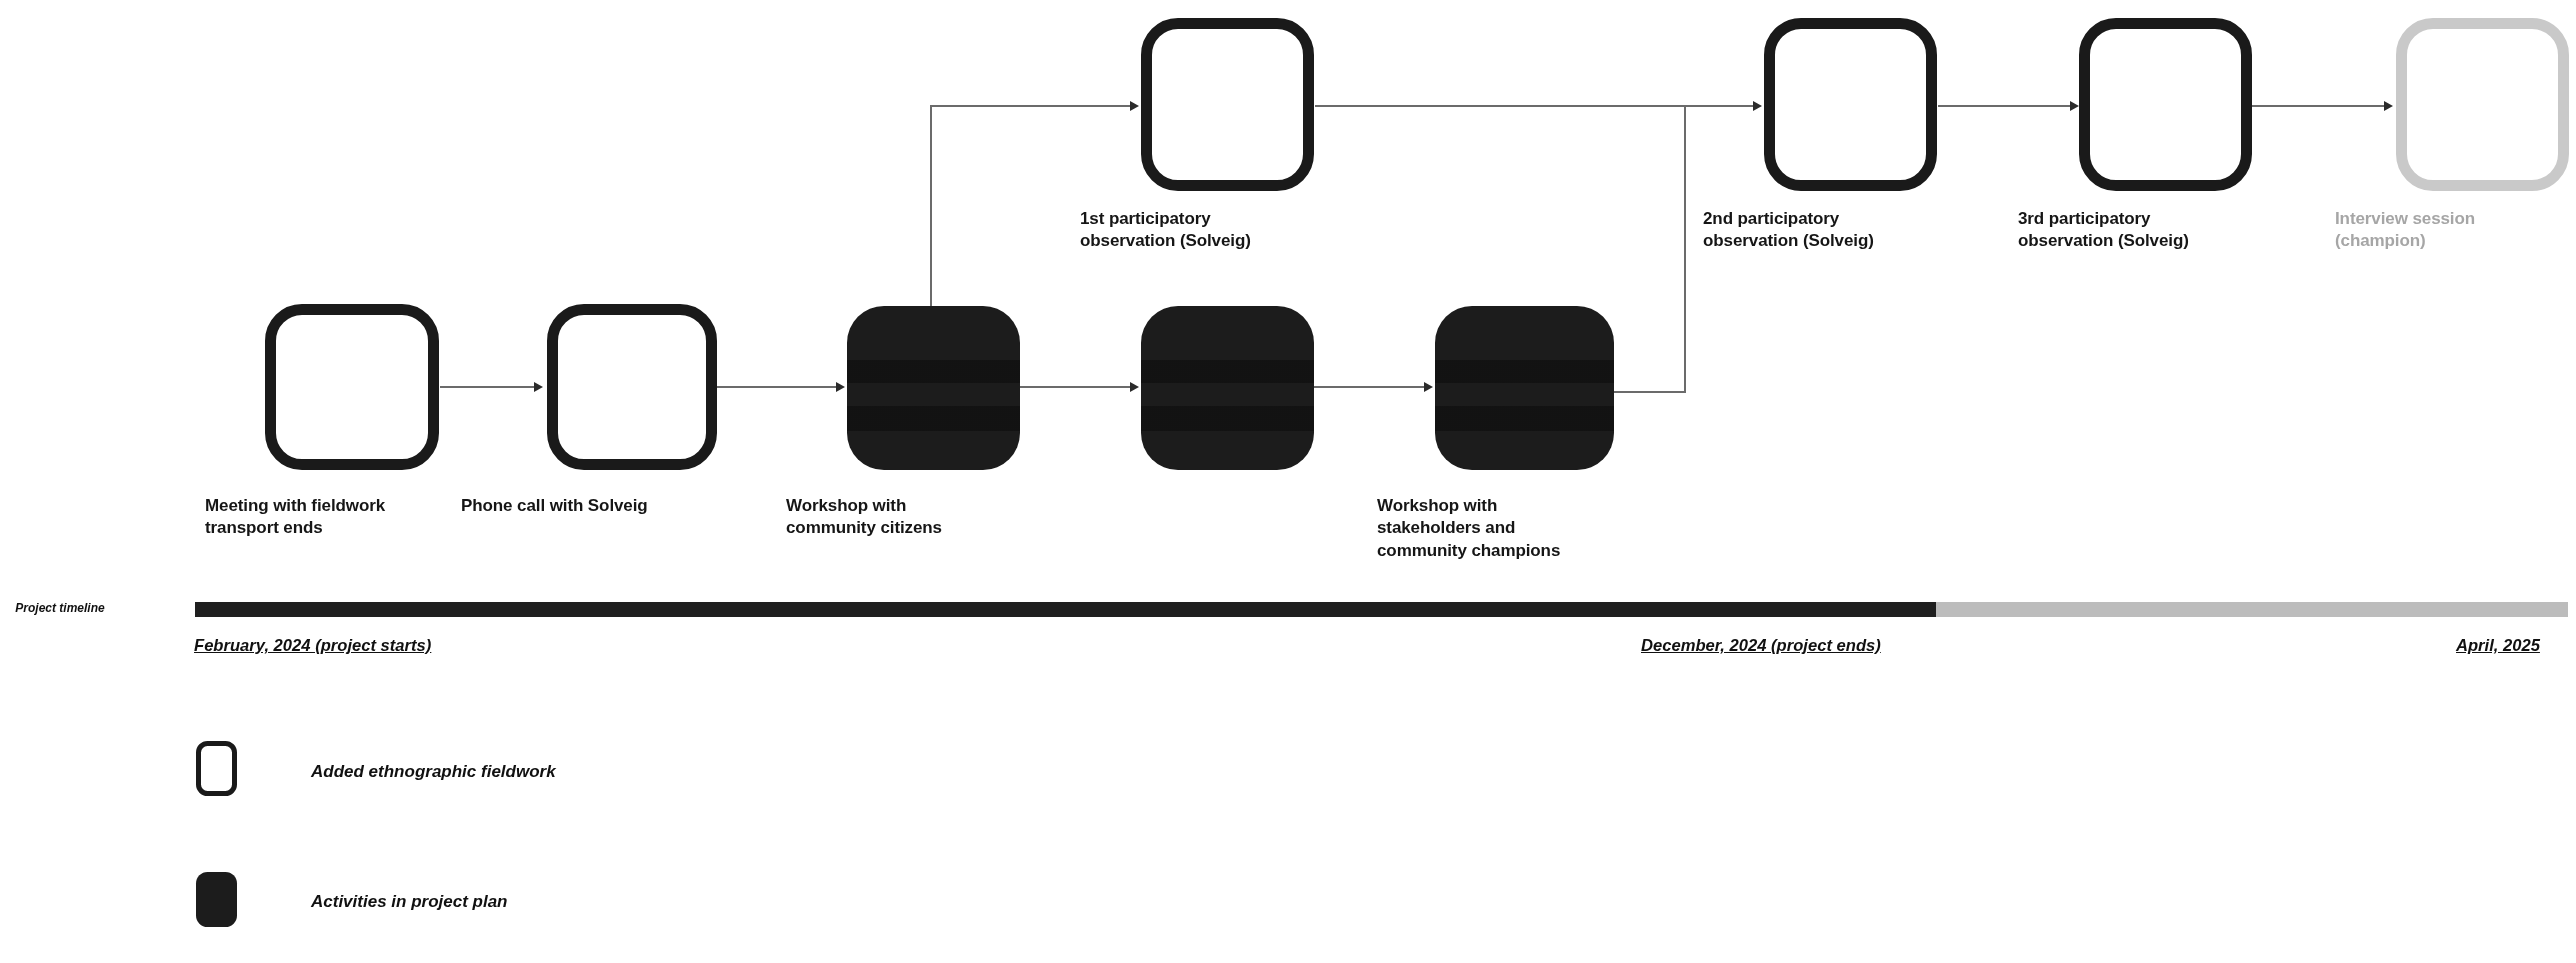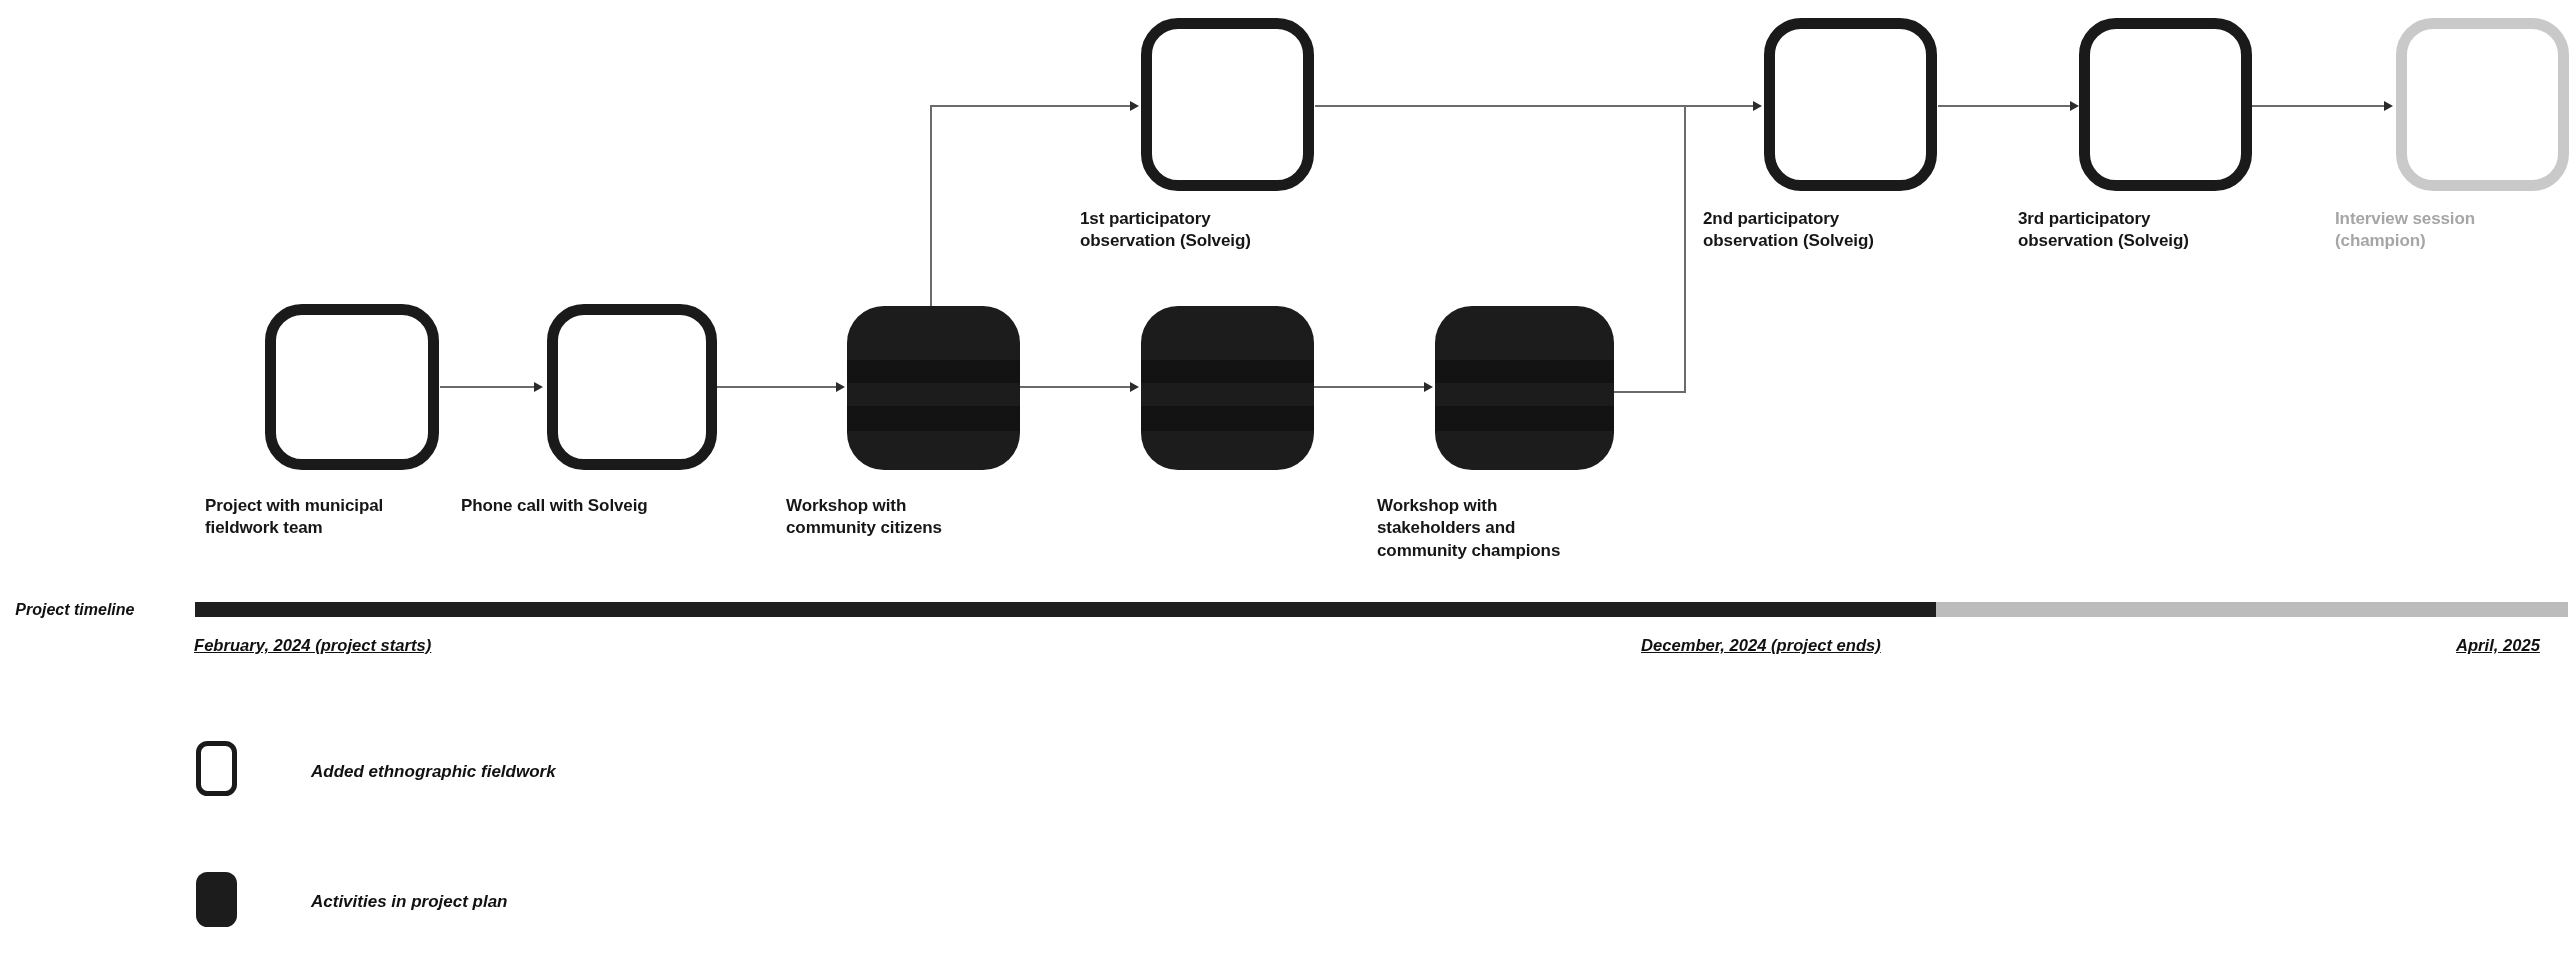--- a/index.html
+++ b/index.html
@@ -63,21 +63,21 @@
     position:absolute;width:0;height:0;
     border-top:5.8px solid transparent;
     border-bottom:5.8px solid transparent;
     border-left:9.6px solid #2b2b2b;
   }
 
   
   .tl-label{
     position:absolute;
     font-style:italic;font-weight:700;
-    font-size:16px;color:#111111;
+    font-size:12px;color:#111111;
     white-space:nowrap;
     font-family:"Liberation Sans",sans-serif;
   }
   .tl-bar{position:absolute;height:14.7px;}
   .tl-bar.dark{background:#1f1f1f;}
   .tl-bar.light{background:#bcbcbc;}
   .tl-tick{
     position:absolute;
     font-style:italic;font-weight:700;
     font-size:16.6px;color:#111111;
@@ -150,22 +150,22 @@
   </div>
 
   <div class="node outline muted" style="left:2396px;top:18px;width:173px;height:173px;"></div>
   <div class="caption muted" style="left:2335px;top:208px;width:294px;">
     <div>Interview session</div>
     <div>(champion)</div>
   </div>
 
   <div class="node outline" style="left:265px;top:304px;width:174px;height:166px;"></div>
   <div class="caption" style="left:205px;top:495px;width:294px;">
-    <div>Project with municipal</div>
-    <div>fieldwork team</div>
+    <div>Meeting with fieldwork</div>
+    <div>transport ends</div>
   </div>
 
   <div class="node outline" style="left:547px;top:304px;width:170px;height:166px;"></div>
   <div class="caption" style="left:461px;top:495px;width:294px;">
     <div>Phone call with Solveig</div>
   </div>
 
   <div class="node filled" style="left:847px;top:306px;width:173px;height:164px;"></div>
   <div class="caption" style="left:786px;top:495px;width:294px;">
     <div>Workshop with</div>

